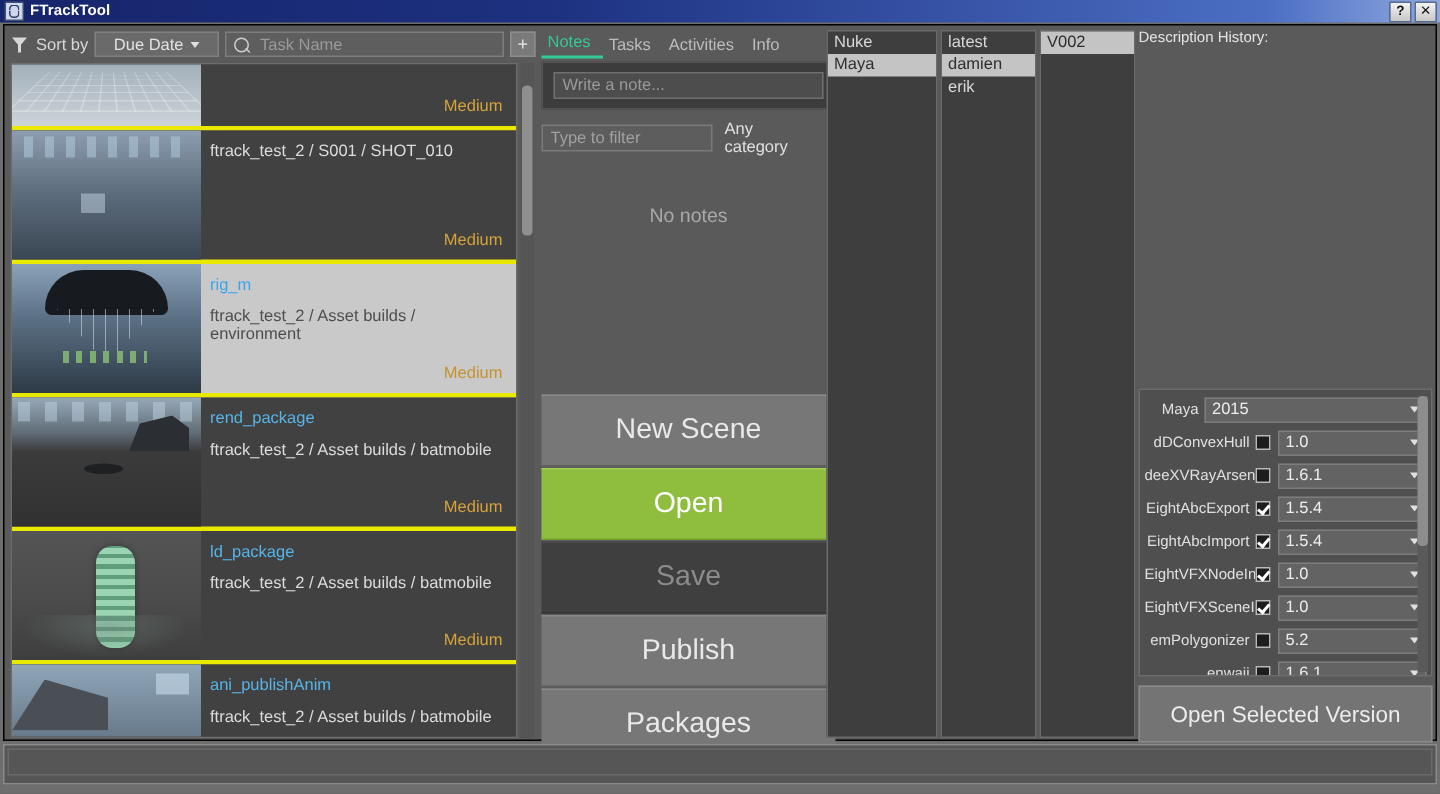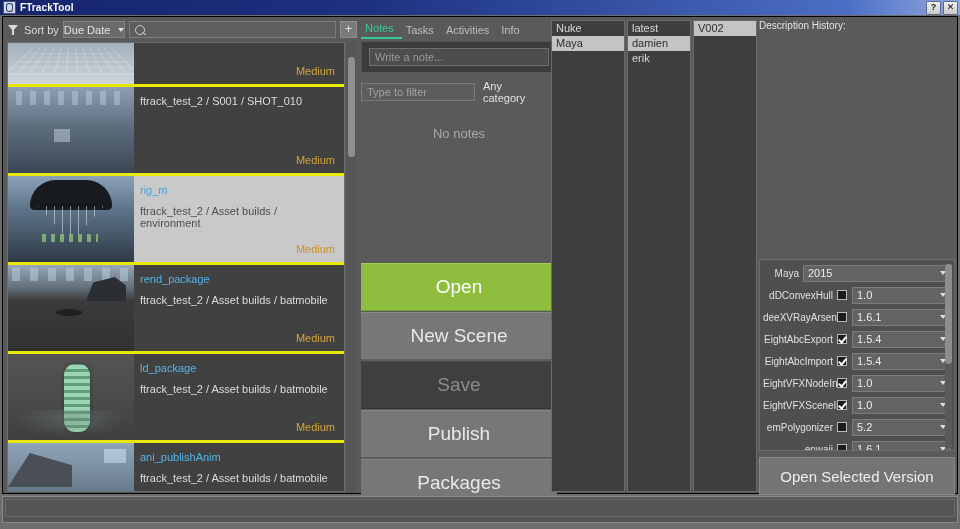--- a/index.html
+++ b/index.html
@@ -35,21 +35,21 @@
 
   
   .leftcol{position:absolute;left:4px;top:3px;width:350px;height:472px;}
   .toolbar{display:flex;align-items:center;height:19px;gap:4px;}
   .filter-ico{width:13px;height:13px;flex:none;position:relative;cursor:pointer;}
   .filter-ico:before{content:"";position:absolute;left:1px;top:2px;width:0;height:0;
     border-left:5.5px solid transparent;border-right:5.5px solid transparent;border-top:6px solid #d8d8d8;}
   .filter-ico:after{content:"";position:absolute;left:5px;top:7px;width:2px;height:5px;background:#d8d8d8;}
   .sortlabel{color:#d8d8d8;font-size:11px;white-space:nowrap;}
   .sortsel{background:#6a6a6a;border:1px solid #808080;height:17px;min-width:62px;
-    display:flex;align-items:center;justify-content:space-between;padding:0 0;
+    display:flex;align-items:center;justify-content:space-between;padding:0 12px;
     font-size:11px;color:#e2e2e2;cursor:pointer;box-sizing:border-box;}
   .caret{width:0;height:0;border-left:3.5px solid transparent;border-right:3.5px solid transparent;
     border-top:4px solid #e0e0e0;margin-left:5px;}
   .search{position:relative;flex:1;height:17px;background:#5e5e5e;border:1px solid #7d7d7d;
     box-sizing:border-box;display:flex;align-items:center;padding-left:20px;}
   .search input{background:transparent;border:none;outline:none;color:#d9d9d9;font-size:11px;
     width:100%;font-family:inherit;}
   .search input::placeholder{color:#9b9b9b;}
   .mag{position:absolute;left:5px;top:3px;width:8px;height:8px;border:1.3px solid #cfcfcf;
     border-radius:50%;}
@@ -119,21 +119,21 @@
   .tab.active{color:#35c99a;border-bottom:2px solid #35c99a;}
   .notebox{margin-top:2px;background:#3c3c3c;border:1px solid #555;padding:6px 7px;box-sizing:border-box;}
   .noteinput{width:100%;height:18px;background:#4d4d4d;border:1px solid #6f6f6f;box-sizing:border-box;
     color:#d0d0d0;font-size:11px;padding:0 5px;outline:none;font-family:inherit;}
   .noteinput::placeholder{color:#9a9a9a;}
   .filterrow{display:flex;align-items:center;margin-top:7px;gap:8px;}
   .filterinput{width:114px;height:18px;background:#5d5d5d;border:1px solid #7a7a7a;box-sizing:border-box;
     color:#d6d6d6;font-size:11px;padding:0 5px;outline:none;font-family:inherit;}
   .filterinput::placeholder{color:#a1a1a1;}
   .catsel{display:flex;align-items:center;font-size:11px;color:#e0e0e0;cursor:pointer;}
-  .nonotes{text-align:center;color:#a9a9a9;font-size:13px;margin-top:22px;}
+  .nonotes{text-align:center;color:#a9a9a9;font-size:13px;margin-top:32px;}
 
   .actions{position:absolute;left:0;top:243px;width:196px;}
   .abtn{height:48px;margin-bottom:1px;background:#777777;color:#e9e9e9;font-size:19px;
     display:flex;align-items:center;justify-content:center;cursor:pointer;
     border-top:1px solid #8a8a8a;border-bottom:1px solid #5e5e5e;box-sizing:border-box;}
   .abtn.green{background:#8fbe3f;color:#ffffff;border-top-color:#a4cf54;border-bottom-color:#74a02c;}
   .abtn.disabled{background:#3f3f3f;color:#8b8b8b;border-top-color:#4a4a4a;border-bottom-color:#343434;
     cursor:default;}
 
   
@@ -195,20 +195,21 @@
     <div class="leftcol">
       <div class="toolbar">
         <div class="filter-ico"></div>
         <span class="sortlabel">Sort by</span>
         <div class="sortsel">
           <span>Due Date</span>
           <i class="caret"></i>
         </div>
         <div class="search">
           <span class="mag"></span>
+          <input type="text" placeholder="Task Name" style="">
         </div>
         <div class="addbtn">+</div>
       </div>
 
       <div class="tasklist" id="tasklist">
           <div class="task" style="margin-top: -45px;">
             <div class="thumb th-a">
               <span class="grid"></span>
             </div>
             <div class="tinfo">
@@ -295,22 +296,22 @@
         <input class="filterinput" type="text" placeholder="Type to filter" style="">
         <div class="catsel">
           <span>Any category</span>
           <i class="caret"></i>
         </div>
       </div>
 
       <div class="nonotes">No notes</div>
 
       <div class="actions" id="actions">
+          <div class="abtn">New Scene</div>
           <div class="abtn green">Open</div>
-          <div class="abtn">New Scene</div>
           <div class="abtn disabled">Save</div>
           <div class="abtn">Publish</div>
           <div class="abtn">Packages</div>
         </div>
     </div>
 
     <div class="listcol" id="col-app">
         <div class="lrow">Nuke</div>
         <div class="lrow sel">Maya</div>
       </div>

